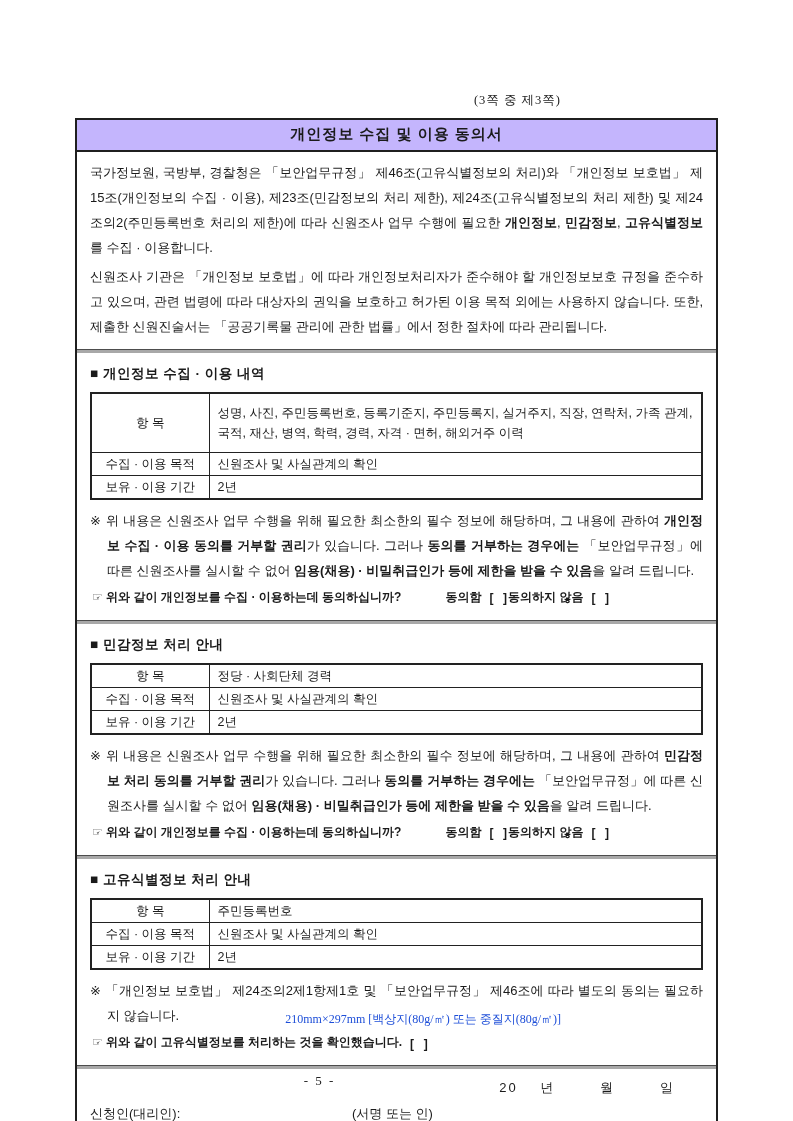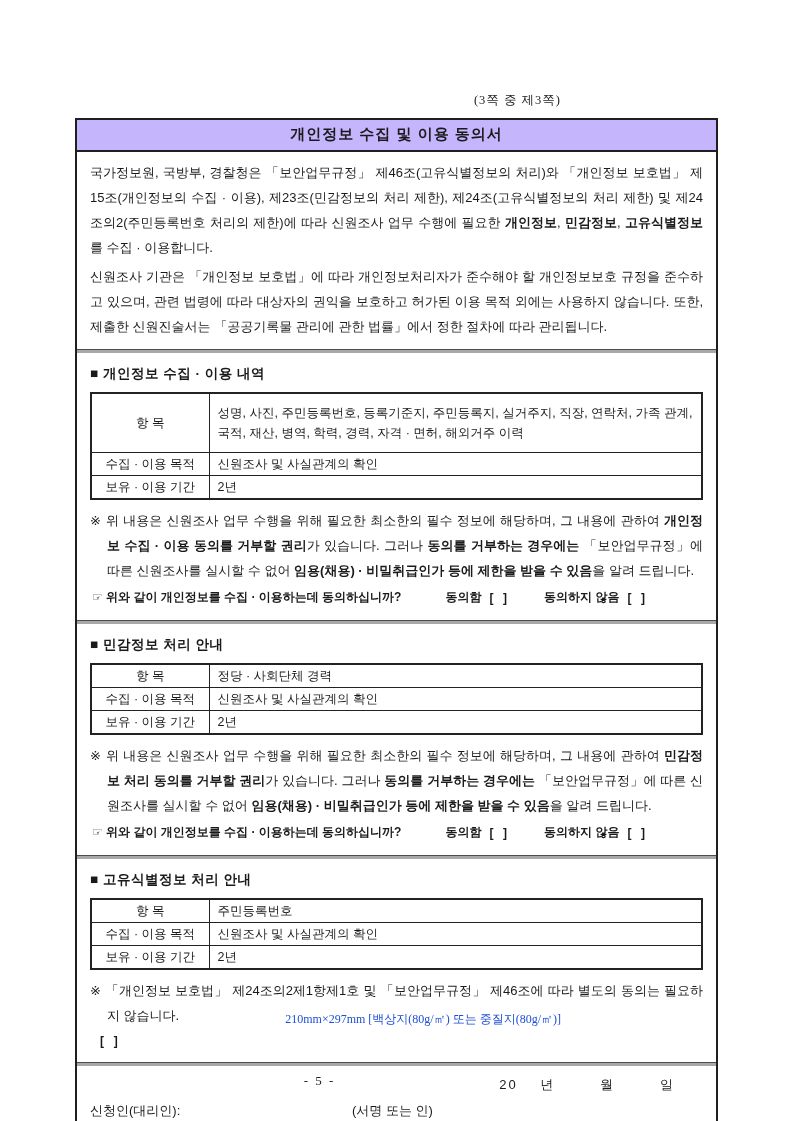--- a/index.html
+++ b/index.html
@@ -72,21 +72,21 @@
     margin-bottom:6px;
   }
 
   .consent {
     display:flex; align-items:flex-end;
     font-size:12px; font-weight:bold;
     margin:6px 0 4px 2px;
     white-space:nowrap;
   }
   .consent .q { margin-right:44px; }
-  .consent .opt { margin-right:36px; display:inline-flex; align-items:center; }
+  .consent .opt { display:inline-flex; align-items:center; }
   .consent .opt:last-child { margin-right:12px; }
   .cb { white-space:pre; margin-left:8px; letter-spacing:1px; }
 
   .sig { padding:6px 13px 12px 13px; font-size:13px; }
   .sig .dateline {
     text-align:right; padding-right:28px;
     white-space:pre; line-height:26px; letter-spacing:2px;
   }
   .sig .row { display:flex; line-height:26px; }
   .sig .c1 { width:262px; }
@@ -203,20 +203,21 @@
           <td>신원조사 및 사실관계의 확인</td>
         </tr>
         <tr>
           <td class="lab">보유 · 이용 기간</td>
           <td>2년</td>
         </tr>
       </tbody>
         </table>
       <p class="note">※ 「개인정보 보호법」 제24조의2제1항제1호 및 「보안업무규정」 제46조에 따라 별도의 동의는 필요하지 않습니다.</p>
       <div class="consent">
+        <span>☞ 위와 같이 고유식별정보를 처리하는 것을 확인했습니다.</span>
         <span class="cb">[  ]</span>
       </div>
     </div>
 
     <div class="rule"></div>
 
     <div class="sig">
       <div class="dateline">20    년        월        일</div>
       <div class="row">
         <span class="c1">신청인(대리인):</span>

